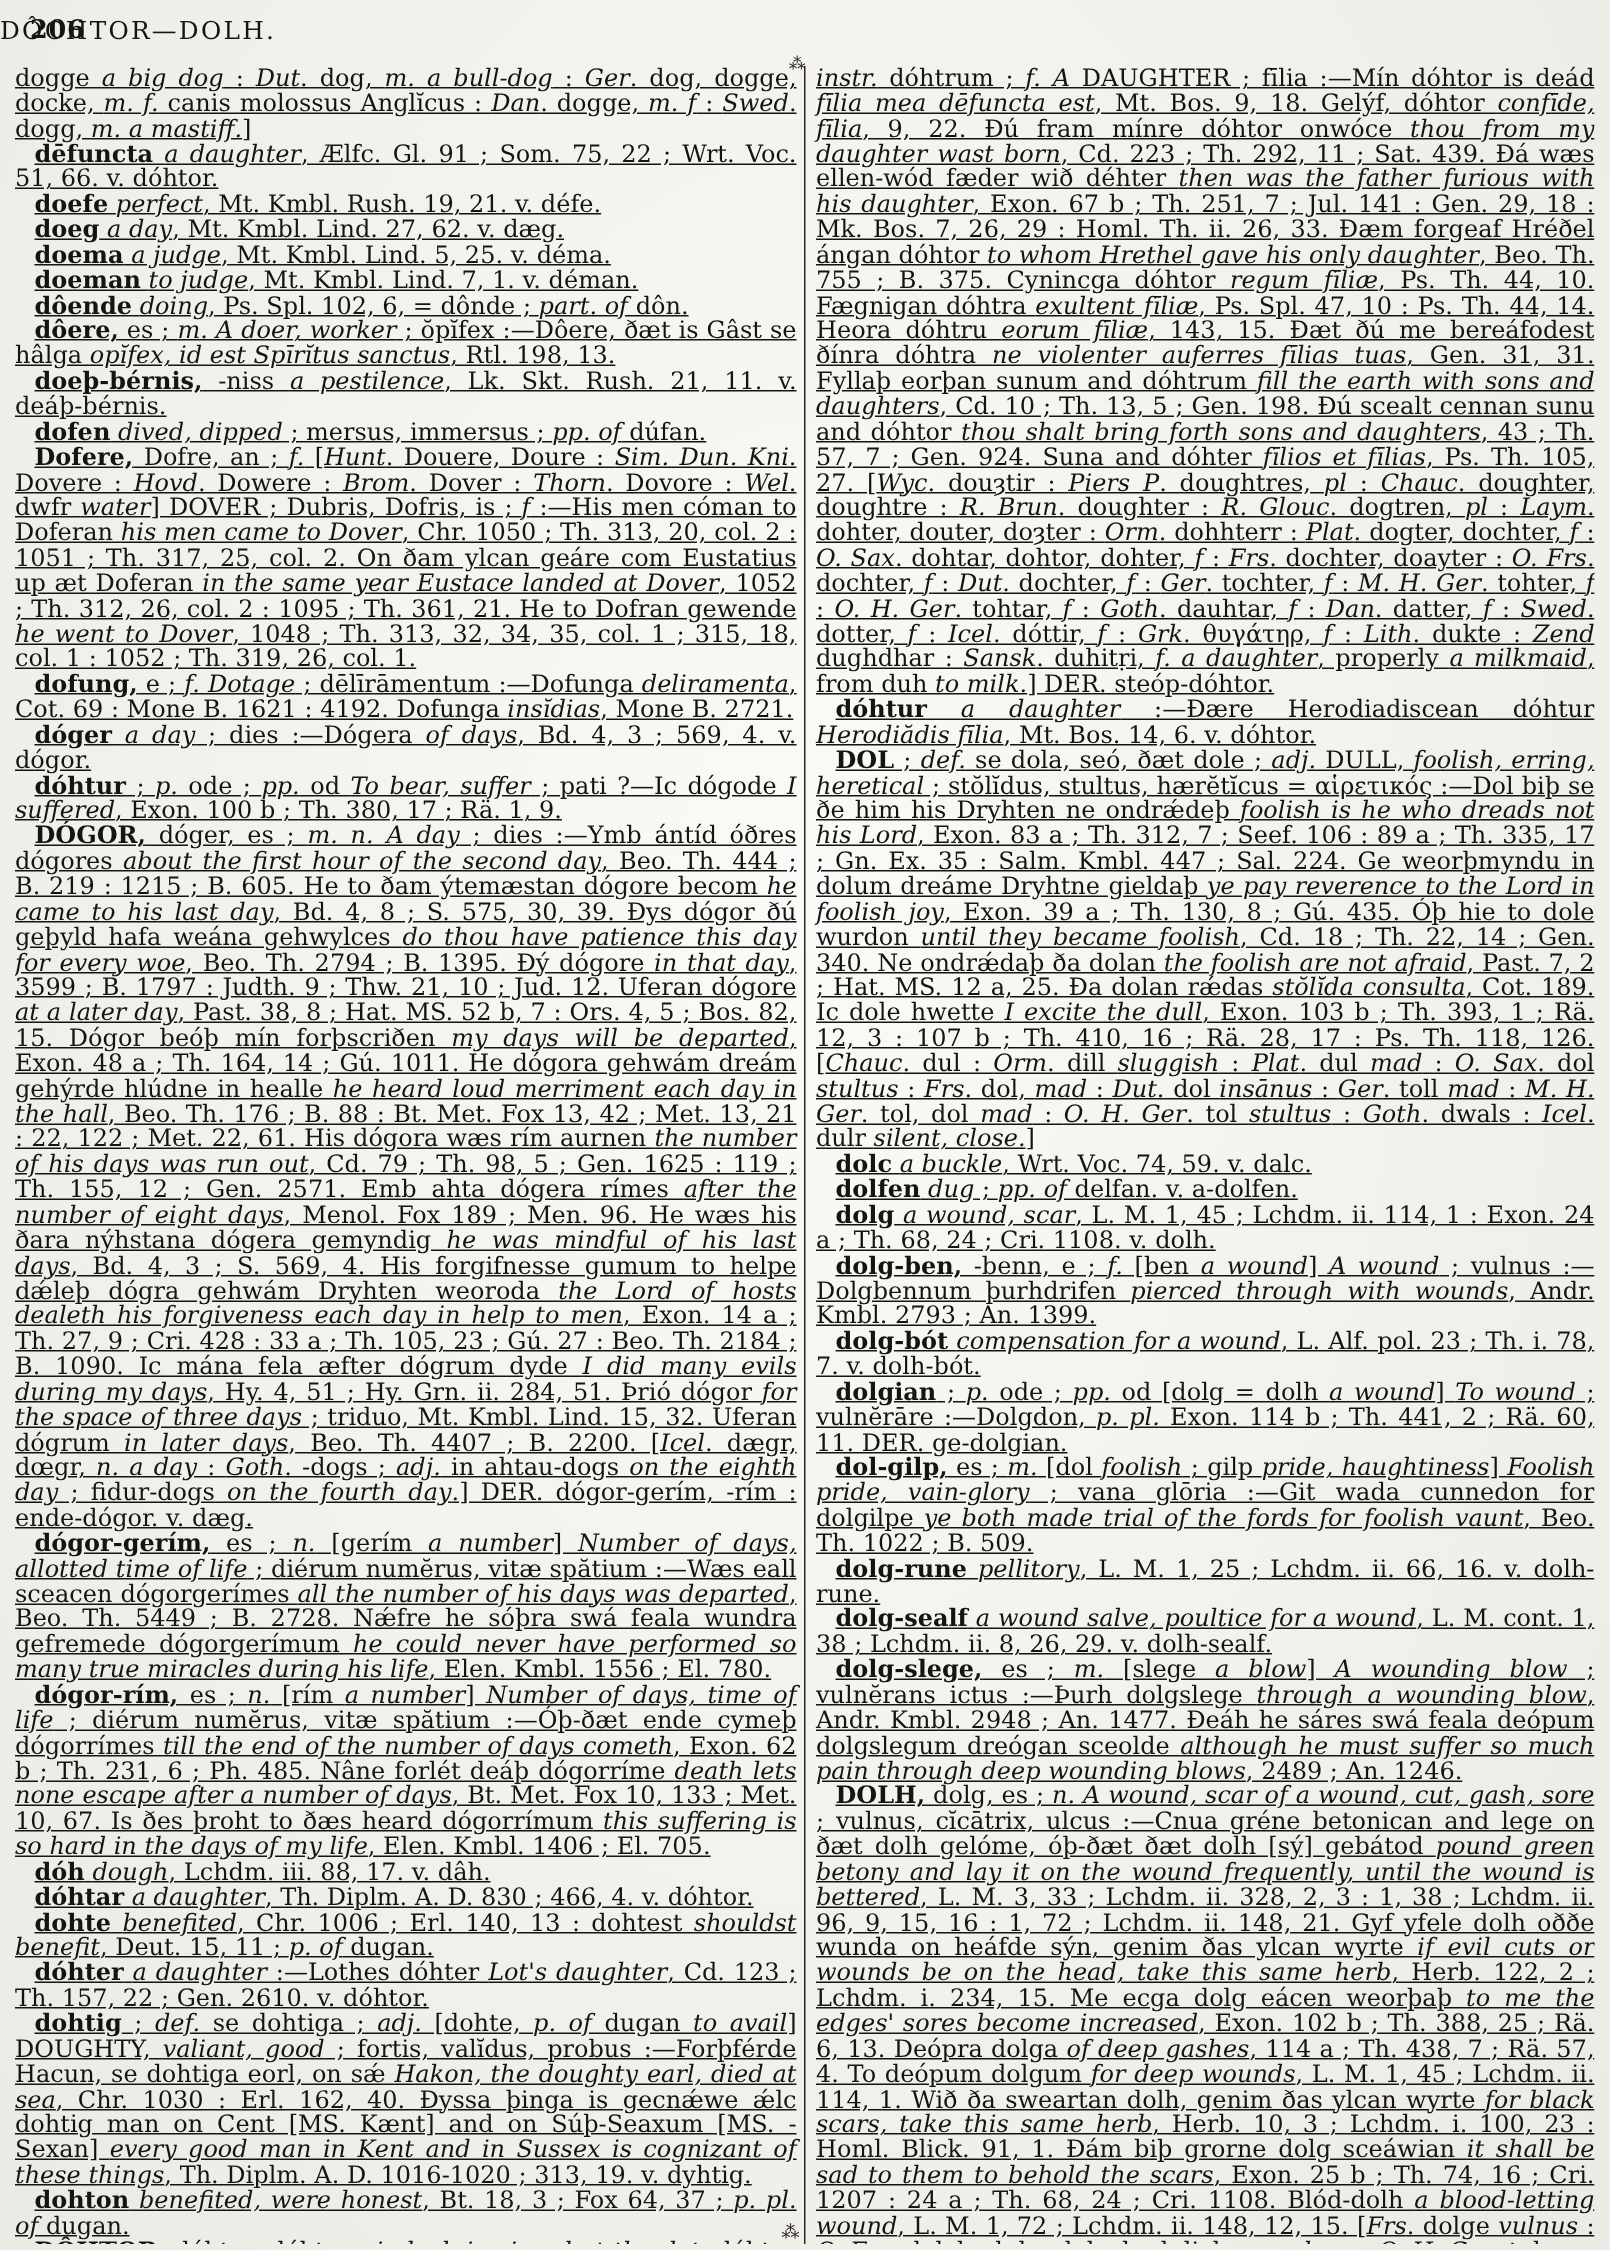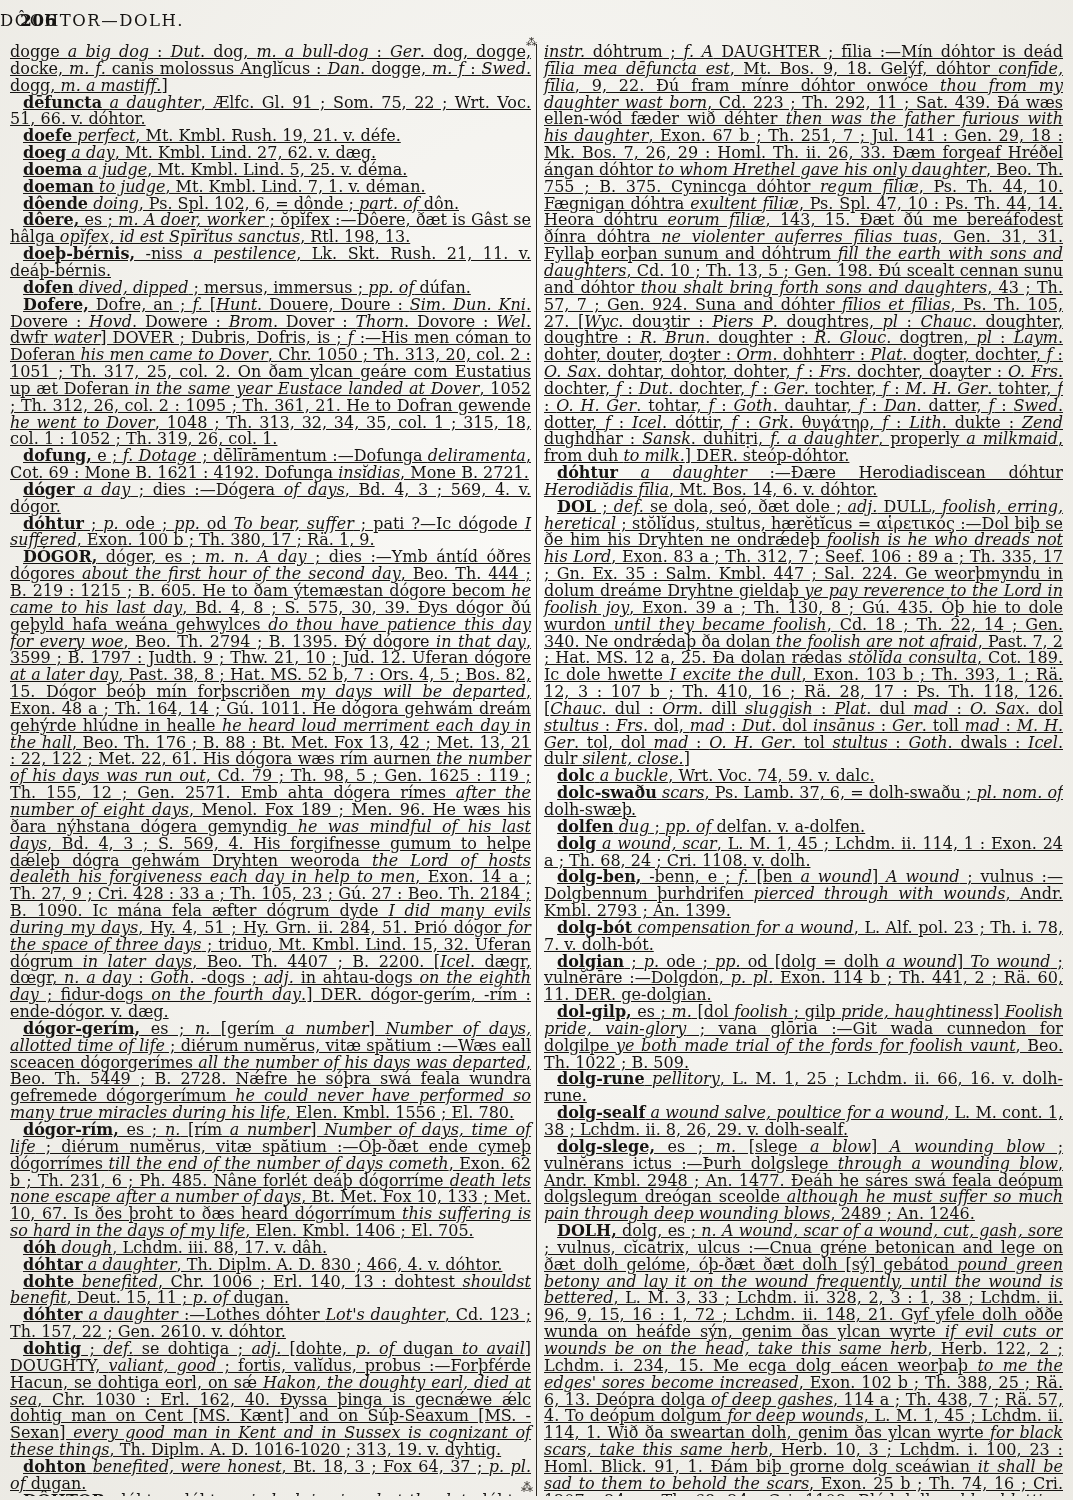--- a/index.html
+++ b/index.html
@@ -67,21 +67,20 @@
       <p class="entry"><b>dohtig</b> ; <i>def.</i> se dohtiga ; <i>adj.</i> [dohte, <i>p. of</i> dugan <i>to avail</i>] DOUGHTY, <i>valiant, good</i> ; fortis, valĭdus, probus :—Forþférde Hacun, se dohtiga eorl, on sǽ <i>Hakon, the doughty earl, died at sea</i>, Chr. 1030 : Erl. 162, 40. Ðyssa þinga is gecnǽwe ǽlc dohtig man on Cent [MS. Kænt] and on Súþ-Seaxum [MS. -Sexan] <i>every good man in Kent and in Sussex is cognizant of these things</i>, Th. Diplm. A. D. 1016-1020 ; 313, 19. v. dyhtig.</p>
       <p class="entry"><b>dohton</b> <i>benefited, were honest</i>, Bt. 18, 3 ; Fox 64, 37 ; <i>p. pl. of</i> dugan.</p>
       <p class="entry"><b>DÔHTOR,</b> dóhtur, dóhter ; <i>indecl. in sing. but the dat.</i> déhter <i>is found</i> : <i>pl. nom. acc.</i> dóhtor, dóhtra, dóhtru, dóhter ; <i>gen.</i> dóhtra ; <i>dat.</i></p>
     </div>
   <div class="col-rule"></div>
   <div class="col col-right" id="col-right">
       <p class="entry cont"><i>instr.</i> dóhtrum ; <i>f. A</i> DAUGHTER ; fīlia :—Mín dóhtor is deád <i>fīlia mea dēfuncta est</i>, Mt. Bos. 9, 18. Gelýf, dóhtor <i>confīde, fīlia</i>, 9, 22. Ðú fram mínre dóhtor onwóce <i>thou from my daughter wast born</i>, Cd. 223 ; Th. 292, 11 ; Sat. 439. Ðá wæs ellen-wód fæder wið déhter <i>then was the father furious with his daughter</i>, Exon. 67 b ; Th. 251, 7 ; Jul. 141 : Gen. 29, 18 : Mk. Bos. 7, 26, 29 : Homl. Th. ii. 26, 33. Ðæm forgeaf Hréðel ángan dóhtor <i>to whom Hrethel gave his only daughter</i>, Beo. Th. 755 ; B. 375. Cynincga dóhtor <i>regum fīliæ</i>, Ps. Th. 44, 10. Fægnigan dóhtra <i>exultent fīliæ</i>, Ps. Spl. 47, 10 : Ps. Th. 44, 14. Heora dóhtru <i>eorum fīliæ</i>, 143, 15. Ðæt ðú me bereáfodest ðínra dóhtra <i>ne violenter auferres fīlias tuas</i>, Gen. 31, 31. Fyllaþ eorþan sunum and dóhtrum <i>fill the earth with sons and daughters</i>, Cd. 10 ; Th. 13, 5 ; Gen. 198. Ðú scealt cennan sunu and dóhtor <i>thou shalt bring forth sons and daughters</i>, 43 ; Th. 57, 7 ; Gen. 924. Suna and dóhter <i>fīlios et fīlias</i>, Ps. Th. 105, 27. [<i>Wyc</i>. douȝtir : <i>Piers P</i>. doughtres, <i>pl</i> : <i>Chauc</i>. doughter, doughtre : <i>R. Brun</i>. doughter : <i>R. Glouc</i>. dogtren, <i>pl</i> : <i>Laym</i>. dohter, douter, doȝter : <i>Orm</i>. dohhterr : <i>Plat</i>. dogter, dochter, <i>f</i> : <i>O. Sax</i>. dohtar, dohtor, dohter, <i>f</i> : <i>Frs</i>. dochter, doayter : <i>O. Frs</i>. dochter, <i>f</i> : <i>Dut</i>. dochter, <i>f</i> : <i>Ger</i>. tochter, <i>f</i> : <i>M. H. Ger</i>. tohter, <i>f</i> : <i>O. H. Ger</i>. tohtar, <i>f</i> : <i>Goth</i>. dauhtar, <i>f</i> : <i>Dan</i>. datter, <i>f</i> : <i>Swed</i>. dotter, <i>f</i> : <i>Icel</i>. dóttir, <i>f</i> : <i>Grk</i>. θυγάτηρ, <i>f</i> : <i>Lith</i>. dukte : <i>Zend</i> dughdhar : <i>Sansk</i>. duhitṛi, <i>f. a daughter</i>, properly <i>a milkmaid</i>, from duh <i>to milk.</i>] DER. steóp-dóhtor.</p>
       <p class="entry"><b>dóhtur</b> <i>a daughter</i> :—Ðære Herodiadiscean dóhtur <i>Herodiădis fīlia</i>, Mt. Bos. 14, 6. v. dóhtor.</p>
       <p class="entry"><b>DOL</b> ; <i>def.</i> se dola, seó, ðæt dole ; <i>adj.</i> DULL, <i>foolish, erring, heretical</i> ; stŏlĭdus, stultus, hærĕtĭcus = αἱρετικός :—Dol biþ se ðe him his Dryhten ne ondrǽdeþ <i>foolish is he who dreads not his Lord</i>, Exon. 83 a ; Th. 312, 7 ; Seef. 106 : 89 a ; Th. 335, 17 ; Gn. Ex. 35 : Salm. Kmbl. 447 ; Sal. 224. Ge weorþmyndu in dolum dreáme Dryhtne gieldaþ <i>ye pay reverence to the Lord in foolish joy</i>, Exon. 39 a ; Th. 130, 8 ; Gú. 435. Óþ hie to dole wurdon <i>until they became foolish</i>, Cd. 18 ; Th. 22, 14 ; Gen. 340. Ne ondrǽdaþ ða dolan <i>the foolish are not afraid</i>, Past. 7, 2 ; Hat. MS. 12 a, 25. Ða dolan rǽdas <i>stŏlĭda consulta</i>, Cot. 189. Ic dole hwette <i>I excite the dull</i>, Exon. 103 b ; Th. 393, 1 ; Rä. 12, 3 : 107 b ; Th. 410, 16 ; Rä. 28, 17 : Ps. Th. 118, 126. [<i>Chauc</i>. dul : <i>Orm</i>. dill <i>sluggish</i> : <i>Plat</i>. dul <i>mad</i> : <i>O. Sax</i>. dol <i>stultus</i> : <i>Frs</i>. dol, <i>mad</i> : <i>Dut</i>. dol <i>insānus</i> : <i>Ger</i>. toll <i>mad</i> : <i>M. H. Ger</i>. tol, dol <i>mad</i> : <i>O. H. Ger</i>. tol <i>stultus</i> : <i>Goth</i>. dwals : <i>Icel</i>. dulr <i>silent, close.</i>]</p>
       <p class="entry"><b>dolc</b> <i>a buckle</i>, Wrt. Voc. 74, 59. v. dalc.</p>
-      <p class="entry"><b>dolc-swaðu</b> <i>scars</i>, Ps. Lamb. 37, 6, = dolh-swaðu ; <i>pl. nom. of</i> dolh-swæþ.</p>
       <p class="entry"><b>dolfen</b> <i>dug</i> ; <i>pp. of</i> delfan. v. a-dolfen.</p>
       <p class="entry"><b>dolg</b> <i>a wound, scar</i>, L. M. 1, 45 ; Lchdm. ii. 114, 1 : Exon. 24 a ; Th. 68, 24 ; Cri. 1108. v. dolh.</p>
       <p class="entry"><b>dolg-ben,</b> -benn, e ; <i>f.</i> [ben <i>a wound</i>] <i>A wound</i> ; vulnus :—Dolgbennum þurhdrifen <i>pierced through with wounds</i>, Andr. Kmbl. 2793 ; An. 1399.</p>
       <p class="entry"><b>dolg-bót</b> <i>compensation for a wound</i>, L. Alf. pol. 23 ; Th. i. 78, 7. v. dolh-bót.</p>
       <p class="entry"><b>dolgian</b> ; <i>p.</i> ode ; <i>pp.</i> od [dolg = dolh <i>a wound</i>] <i>To wound</i> ; vulnĕrāre :—Dolgdon, <i>p. pl.</i> Exon. 114 b ; Th. 441, 2 ; Rä. 60, 11. DER. ge-dolgian.</p>
       <p class="entry"><b>dol-gilp,</b> es ; <i>m.</i> [dol <i>foolish</i> ; gilp <i>pride, haughtiness</i>] <i>Foolish pride, vain-glory</i> ; vana glōria :—Git wada cunnedon for dolgilpe <i>ye both made trial of the fords for foolish vaunt</i>, Beo. Th. 1022 ; B. 509.</p>
       <p class="entry"><b>dolg-rune</b> <i>pellitory</i>, L. M. 1, 25 ; Lchdm. ii. 66, 16. v. dolh-rune.</p>
       <p class="entry"><b>dolg-sealf</b> <i>a wound salve, poultice for a wound</i>, L. M. cont. 1, 38 ; Lchdm. ii. 8, 26, 29. v. dolh-sealf.</p>
       <p class="entry"><b>dolg-slege,</b> es ; <i>m.</i> [slege <i>a blow</i>] <i>A wounding blow</i> ; vulnĕrans ictus :—Þurh dolgslege <i>through a wounding blow</i>, Andr. Kmbl. 2948 ; An. 1477. Ðeáh he sáres swá feala deópum dolgslegum dreógan sceolde <i>although he must suffer so much pain through deep wounding blows</i>, 2489 ; An. 1246.</p>
       <p class="entry"><b>DOLH,</b> dolg, es ; <i>n. A wound, scar of a wound, cut, gash, sore</i> ; vulnus, cĭcātrix, ulcus :—Cnua gréne betonican and lege on ðæt dolh gelóme, óþ-ðæt ðæt dolh [sý] gebátod <i>pound green betony and lay it on the wound frequently, until the wound is bettered</i>, L. M. 3, 33 ; Lchdm. ii. 328, 2, 3 : 1, 38 ; Lchdm. ii. 96, 9, 15, 16 : 1, 72 ; Lchdm. ii. 148, 21. Gyf yfele dolh oððe wunda on heáfde sýn, genim ðas ylcan wyrte <i>if evil cuts or wounds be on the head, take this same herb</i>, Herb. 122, 2 ; Lchdm. i. 234, 15. Me ecga dolg eácen weorþaþ <i>to me the edges' sores become increased</i>, Exon. 102 b ; Th. 388, 25 ; Rä. 6, 13. Deópra dolga <i>of deep gashes</i>, 114 a ; Th. 438, 7 ; Rä. 57, 4. To deópum dolgum <i>for deep wounds</i>, L. M. 1, 45 ; Lchdm. ii. 114, 1. Wið ða sweartan dolh, genim ðas ylcan wyrte <i>for black scars, take this same herb</i>, Herb. 10, 3 ; Lchdm. i. 100, 23 : Homl. Blick. 91, 1. Ðám biþ grorne dolg sceáwian <i>it shall be sad to them to behold the scars</i>, Exon. 25 b ; Th. 74, 16 ; Cri. 1207 : 24 a ; Th. 68, 24 ; Cri. 1108. Blód-dolh <i>a blood-letting wound</i>, L. M. 1, 72 ; Lchdm. ii. 148, 12, 15. [<i>Frs</i>. dolge <i>vulnus</i> : <i>O. Frs</i>. dolch, dulg, dolech, dulich, <i>n. vulnus</i> : <i>O. H. Ger</i>. tolg, <i>n. vulnus</i> :</p>

